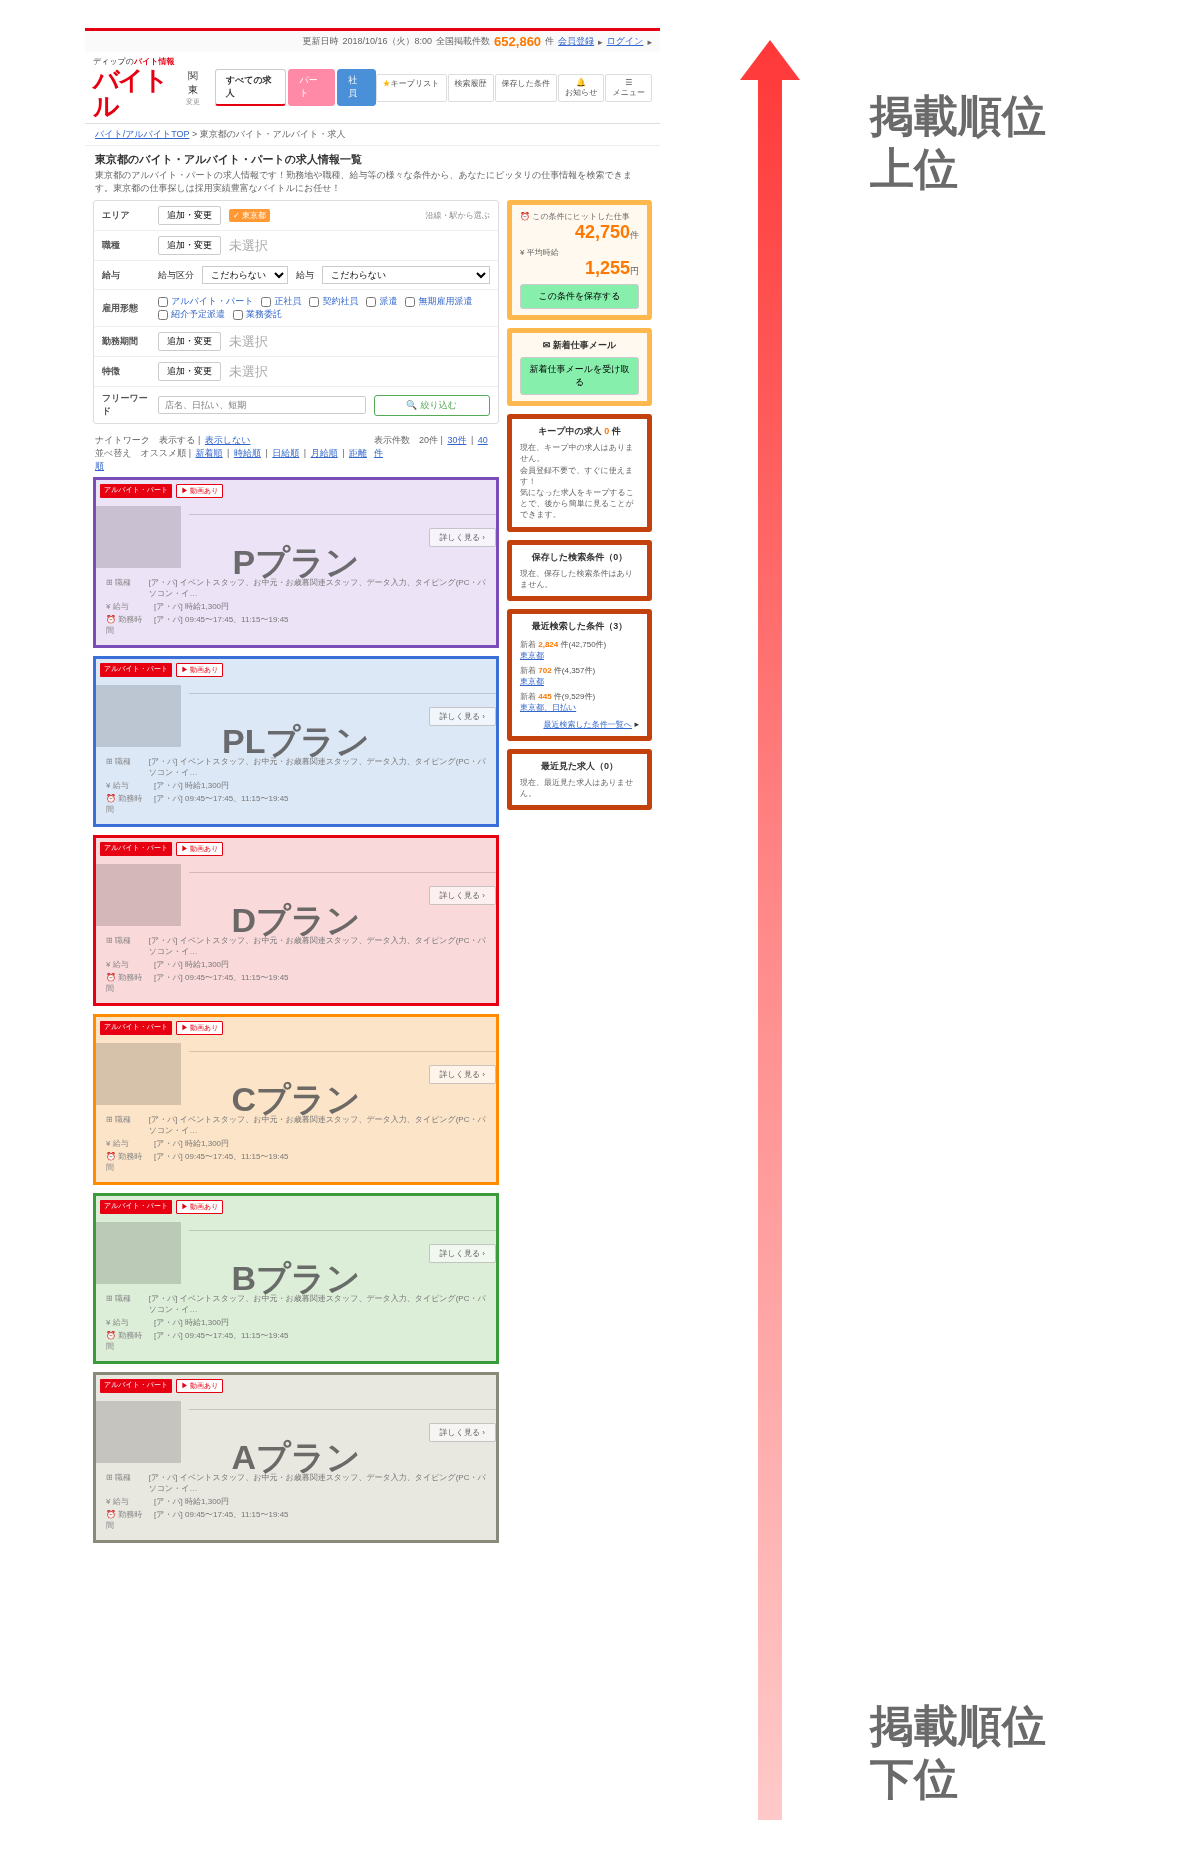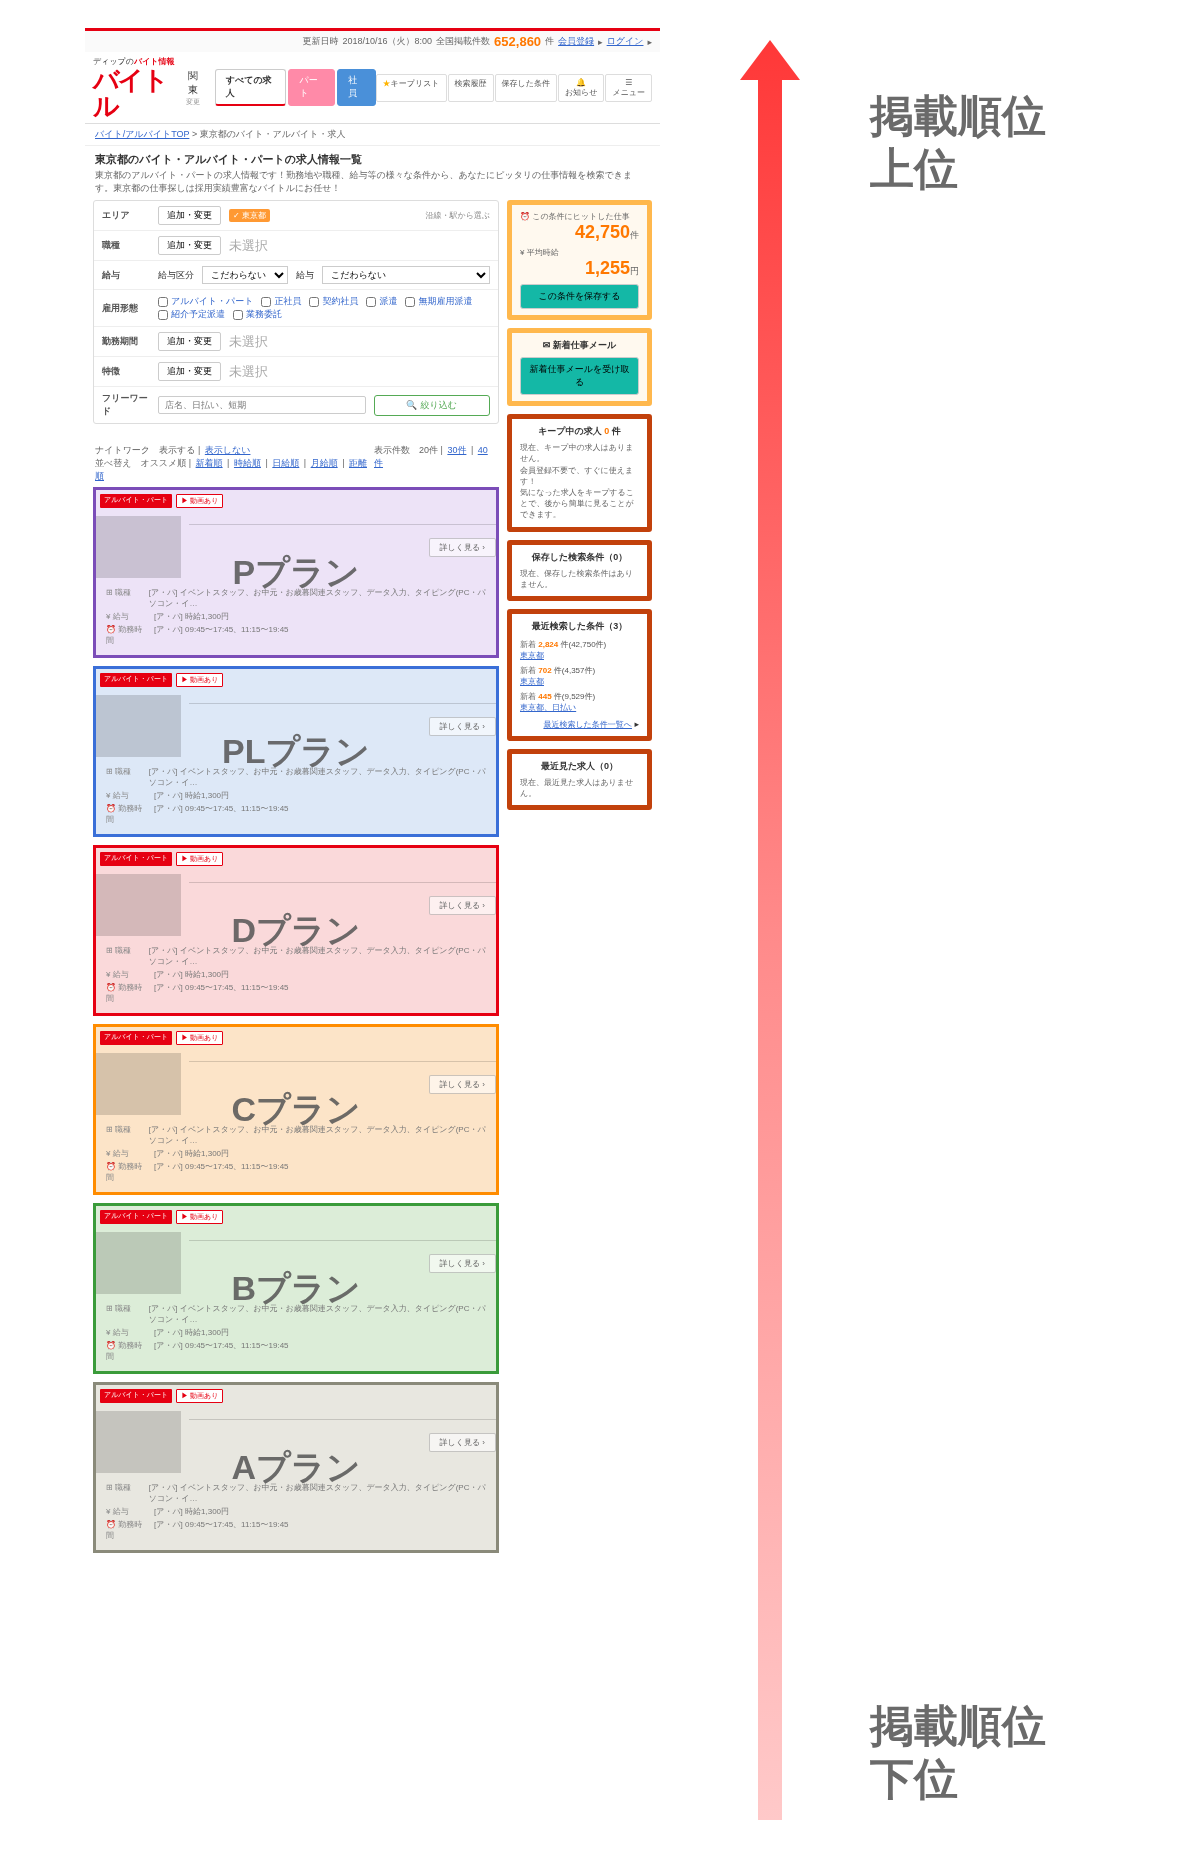--- a/index.html
+++ b/index.html
@@ -24,21 +24,21 @@
 .hicons{display:flex;gap:1px;margin-left:auto}
 .hicon{font-size:8px;padding:3px 6px;border:1px solid #ddd;border-radius:2px;text-align:center;cursor:pointer;color:#555;white-space:nowrap}
 .hicon .star{color:#ffb400}
 .breadcrumb{padding:4px 10px;font-size:9px;color:#666;border-bottom:1px solid #eee}
 .breadcrumb a{color:#36c}
 .page-title{padding:6px 10px 2px;font-size:11px;font-weight:bold}
 .page-desc{padding:0 10px 6px;font-size:9px;color:#666;line-height:1.4}
 .body{display:flex;gap:8px;padding:0 8px}
 .main{flex:1}
 .side{width:145px}
-.search-form{border:1px solid #ddd;border-radius:3px;margin-bottom:16px}
+.search-form{border:1px solid #ddd;border-radius:3px;margin-bottom:6px}
 .sf-row{display:flex;align-items:center;border-bottom:1px solid #eee;padding:5px 8px;font-size:9px;gap:8px}
 .sf-row:last-child{border-bottom:none}
 .sf-label{width:48px;font-weight:bold;color:#555}
 .sf-btn{padding:2px 8px;border:1px solid #ccc;border-radius:2px;background:#fff;font-size:9px;cursor:pointer}
 .sf-tag{background:#ff9933;color:#fff;padding:1px 4px;border-radius:2px;font-size:8px}
 .sf-link{color:#888;font-size:8px;margin-left:auto;cursor:pointer}
 .sf-text{color:#aaa;font-size:13px}
 .sf-select{border:1px solid #ccc;padding:2px 4px;font-size:9px;background:#fff}
 .sf-chk{display:inline-flex;align-items:center;gap:3px;margin-right:8px;color:#36c;font-size:9px}
 .sf-chk input{width:10px;height:10px}
@@ -65,21 +65,21 @@
 .jc-meta{padding:4px 10px 8px;font-size:8px;color:#888}
 .jc-meta-row{display:flex;gap:6px;padding:1px 0}
 .jc-meta-label{width:42px}
 .jc-meta-val{color:#777}
 .side-box{border:5px solid #c2410c;border-radius:3px;margin-bottom:8px;padding:6px 8px;font-size:9px}
 .side-box.orange{border-color:#ffb84d;background:#fff9ef}
 .side-hit{text-align:right}
 .side-hit .lbl{font-size:8px;color:#666;text-align:left}
 .side-hit .big{color:#ff7800;font-size:18px;font-weight:bold}
 .side-hit .unit{font-size:9px;color:#666}
-.side-save-btn{display:block;width:100%;padding:5px;border:1px solid #ccc;background:#14b8a6;border-radius:3px;font-size:9px;margin-top:5px;cursor:pointer;text-align:center}
+.side-save-btn{display:block;width:100%;padding:5px;border:1px solid #ccc;background:#86efac;border-radius:3px;font-size:9px;margin-top:5px;cursor:pointer;text-align:center}
 .side-title{font-size:9px;font-weight:bold;text-align:center;margin-bottom:4px}
 .side-text{font-size:8px;color:#666;line-height:1.4}
 .side-link{color:#36c;text-decoration:underline;font-size:8px}
 .side-item{font-size:8px;padding:2px 0;color:#555}
 .side-item .n{color:#ff7800;font-weight:bold}
 .arrow-wrap{position:absolute;left:740px;top:40px;width:60px;height:1780px}
 .arrow{width:100%;height:100%;background:linear-gradient(to bottom,#ff3838 0%,#ff8a8a 50%,#ffc9c9 100%);clip-path:polygon(50% 0,100% 40px,70% 40px,70% 100%,30% 100%,30% 40px,0 40px)}
 .rank-label{position:absolute;font-size:44px;font-weight:bold;color:#6a6a6a;writing-mode:horizontal-tb;line-height:1.2}
 .rank-top{left:870px;top:90px}
 .rank-bot{left:870px;top:1700px}

